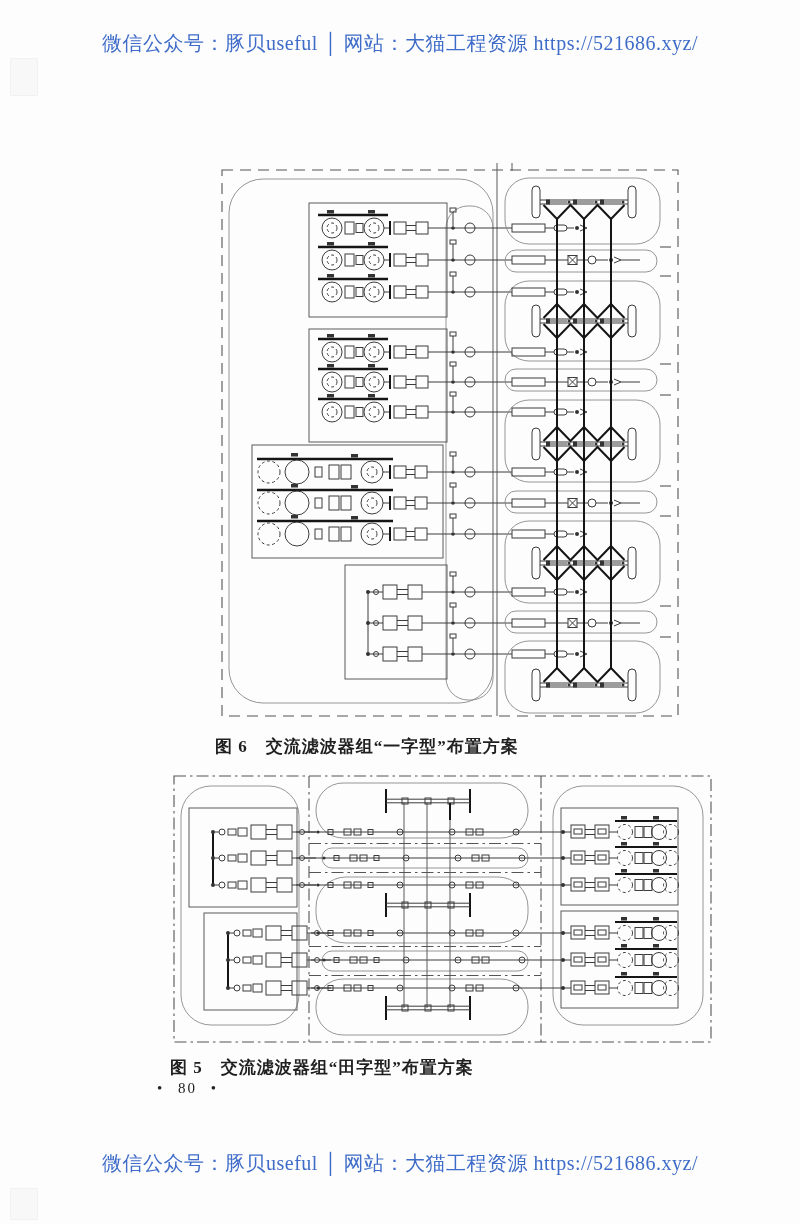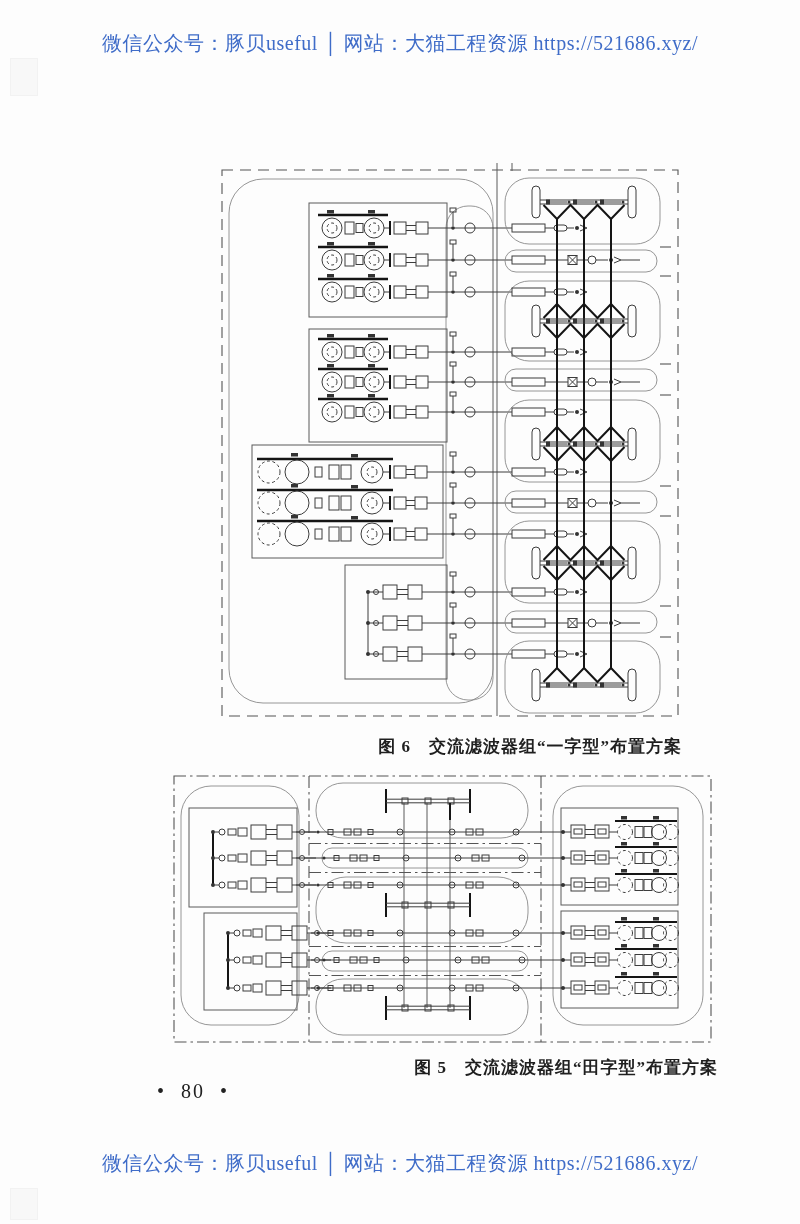--- a/index.html
+++ b/index.html
@@ -10,27 +10,27 @@
     width:800px;height:1224px;position:relative;background:var(--page);
     font-family:"Liberation Serif", serif;color:var(--ink);overflow:hidden;
   }
   .watermark{
     position:absolute;left:0;width:800px;text-align:center;
     color:var(--wm);font-size:20px;letter-spacing:0.5px;white-space:nowrap;
   }
   .wm-top{top:30px;}
   .wm-bottom{top:1150px;}
   .caption{
-    position:absolute;text-align:right;font-size:17px;font-weight:700;
+    position:absolute;text-align:left;font-size:17px;font-weight:700;
     color:var(--ink);letter-spacing:1px;white-space:nowrap;
   }
   .cap-fig6{left:215px;width:467px;top:735px;}
   .cap-fig7{left:170px;width:548px;top:1056px;}
   .pagenum{
-    position:absolute;left:157px;top:1080px;font-size:20px;color:#222;
+    position:absolute;left:157px;top:1080px;font-size:15px;color:#222;
     word-spacing:8px;letter-spacing:2px;
   }
   .artifact{position:absolute;border:1px solid #ececec;background:#f6f6f6;opacity:.6;}
   .art-top{left:10px;top:58px;width:26px;height:36px;}
   .art-bottom{left:10px;top:1188px;width:26px;height:30px;}
   .figwrap{position:absolute;}
   .fig6{left:215px;top:163px;width:467px;height:557px;}
   .fig7{left:170px;top:770px;width:548px;height:278px;}
   
   svg{display:block;}

